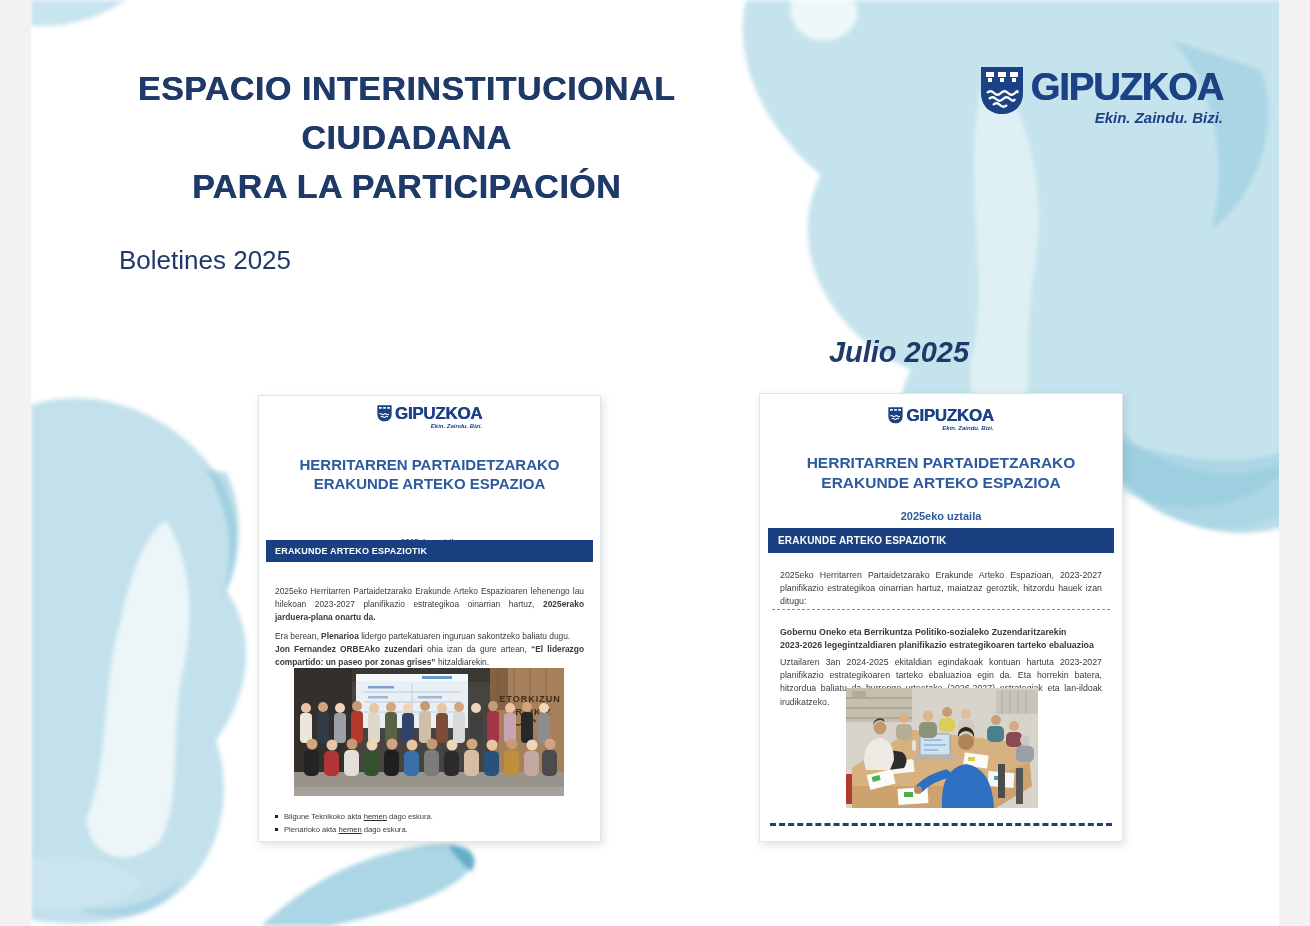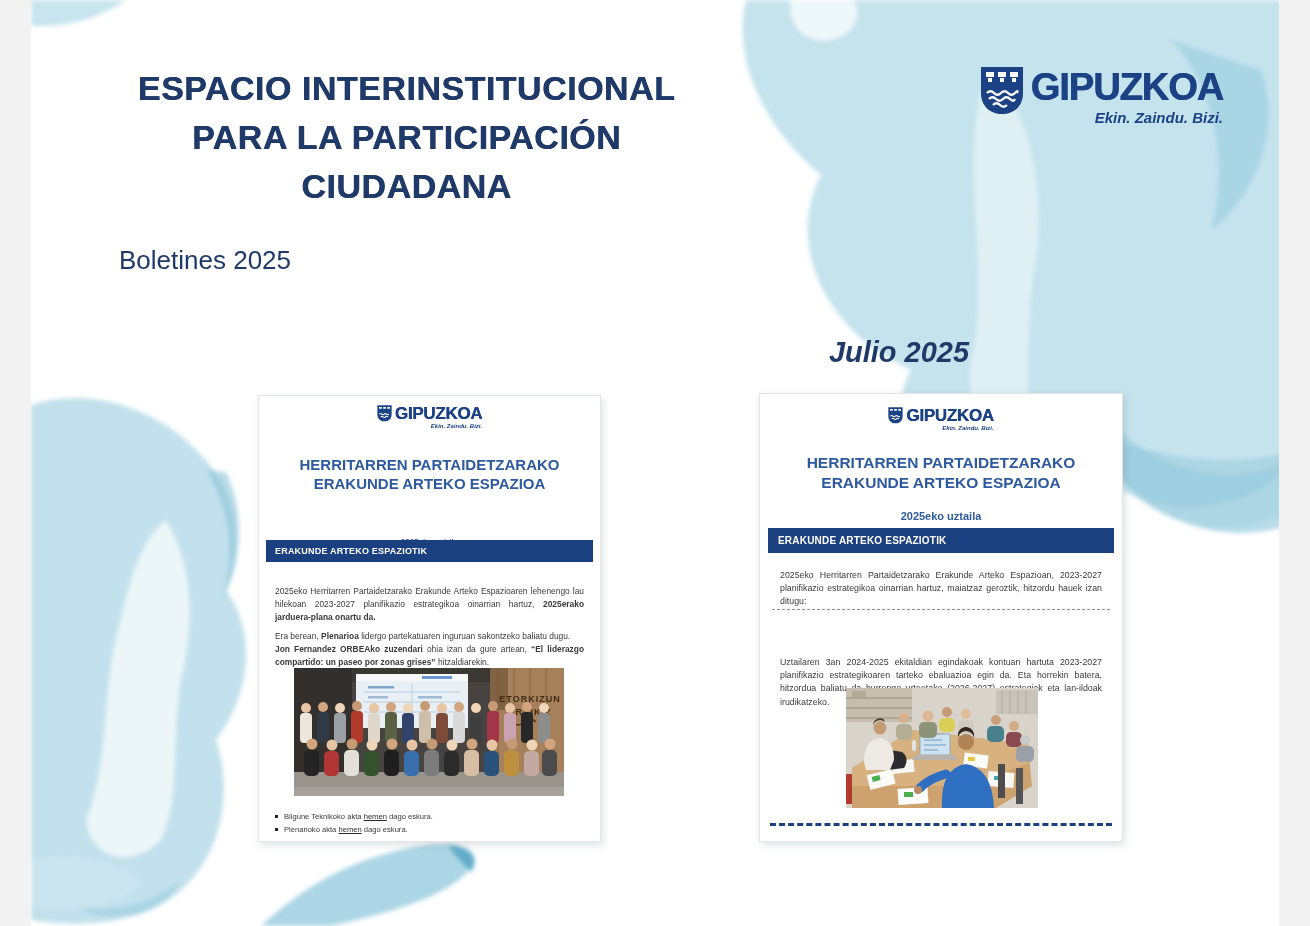--- a/index.html
+++ b/index.html
@@ -103,22 +103,22 @@
       <path d="M150,880 C120,905 80,915 40,905 C80,927 132,916 150,880 Z" fill="#84c0d6" opacity=".4"></path>
 
       <path d="M230,926 C280,880 330,855 395,845 C430,840 452,852 440,867 C420,897 350,915 300,926 Z" fill="#a3d2e2" opacity=".9"></path>
       <path d="M418,845 C438,846 450,858 440,872 C430,862 420,852 418,845 Z" fill="#58a7c6" opacity=".85"></path>
       <path d="M0,860 C40,850 90,860 112,882 C90,907 40,916 0,906 Z" fill="#cde7f0" opacity=".7"></path>
     </g>
   </svg>
 
   <div class="doc-title">
     <div>ESPACIO INTERINSTITUCIONAL</div>
+    <div>CIUDADANA</div>
     <div>PARA LA PARTICIPACIÓN</div>
-    <div>CIUDADANA</div>
   </div>
   <div class="doc-subtitle">Boletines 2025</div>
 
   <div class="brand">
     <svg width="44" height="50" viewBox="0 0 44 50" aria-hidden="true">
       <path d="M1,1 h42 v26 c0,13 -9,21 -21,21 C10,48 1,40 1,27 Z" fill="#1c4286"></path>
       <g fill="#ffffff">
         <rect x="6" y="6" width="8" height="5"></rect>
           <rect x="8" y="12" width="4" height="4"></rect>
         <rect x="18" y="6" width="8" height="5"></rect>
@@ -284,20 +284,24 @@
       <div>HERRITARREN PARTAIDETZARAKO</div>
       <div>ERAKUNDE ARTEKO ESPAZIOA</div>
     </div>
     <div class="nl-date">2025eko uztaila</div>
     <div class="nl-bar">ERAKUNDE ARTEKO ESPAZIOTIK</div>
 
     <p class="nl-p p1"><span>2025eko Herritarren Partaidetzarako Erakunde Arteko Espazioan, 2023-2027 planifikazio estrategikoa oinarrian hartuz, maiatzaz geroztik, hitzordu hauek izan ditugu:</span></p>
 
     <div class="dotted-div"></div>
 
+    <p class="nl-p heading">
+      <span>Gobernu Oneko eta Berrikuntza Politiko-sozialeko Zuzendaritzarekin</span><br>
+      <span>2023-2026 legegintzaldiaren planifikazio estrategikoaren tarteko ebaluazioa</span>
+    </p>
 
     <p class="nl-p p2"><span>Uztailaren 3an 2024-2025 ekitaldian egindakoak kontuan hartuta 2023-2027 planifikazio estrategikoaren tarteko ebaluazioa egin da. Eta horrekin batera, hitzordua baliatu da hurrengo urteetako (2026-2027) estrategiak eta lan-ildoak irudikatzeko.</span></p>
 
     <svg class="photo" viewBox="0 0 192 120" aria-hidden="true">
       <rect width="192" height="120" fill="#d9d4cb"></rect>
       <rect x="0" y="0" width="66" height="34" fill="#c6bfb0"></rect>
       <path d="M0,10 h66 M0,20 h66 M0,30 h66" stroke="#a79f8e" stroke-width="1.5"></path>
       <rect x="6" y="3" width="14" height="6" fill="#b3aa97"></rect>
       <rect x="150" y="2" width="42" height="24" fill="#c9c4ba"></rect>
       <path d="M156,2 v24 M164,2 v24 M172,2 v24 M180,2 v24" stroke="#b2ac9f" stroke-width="1"></path>

